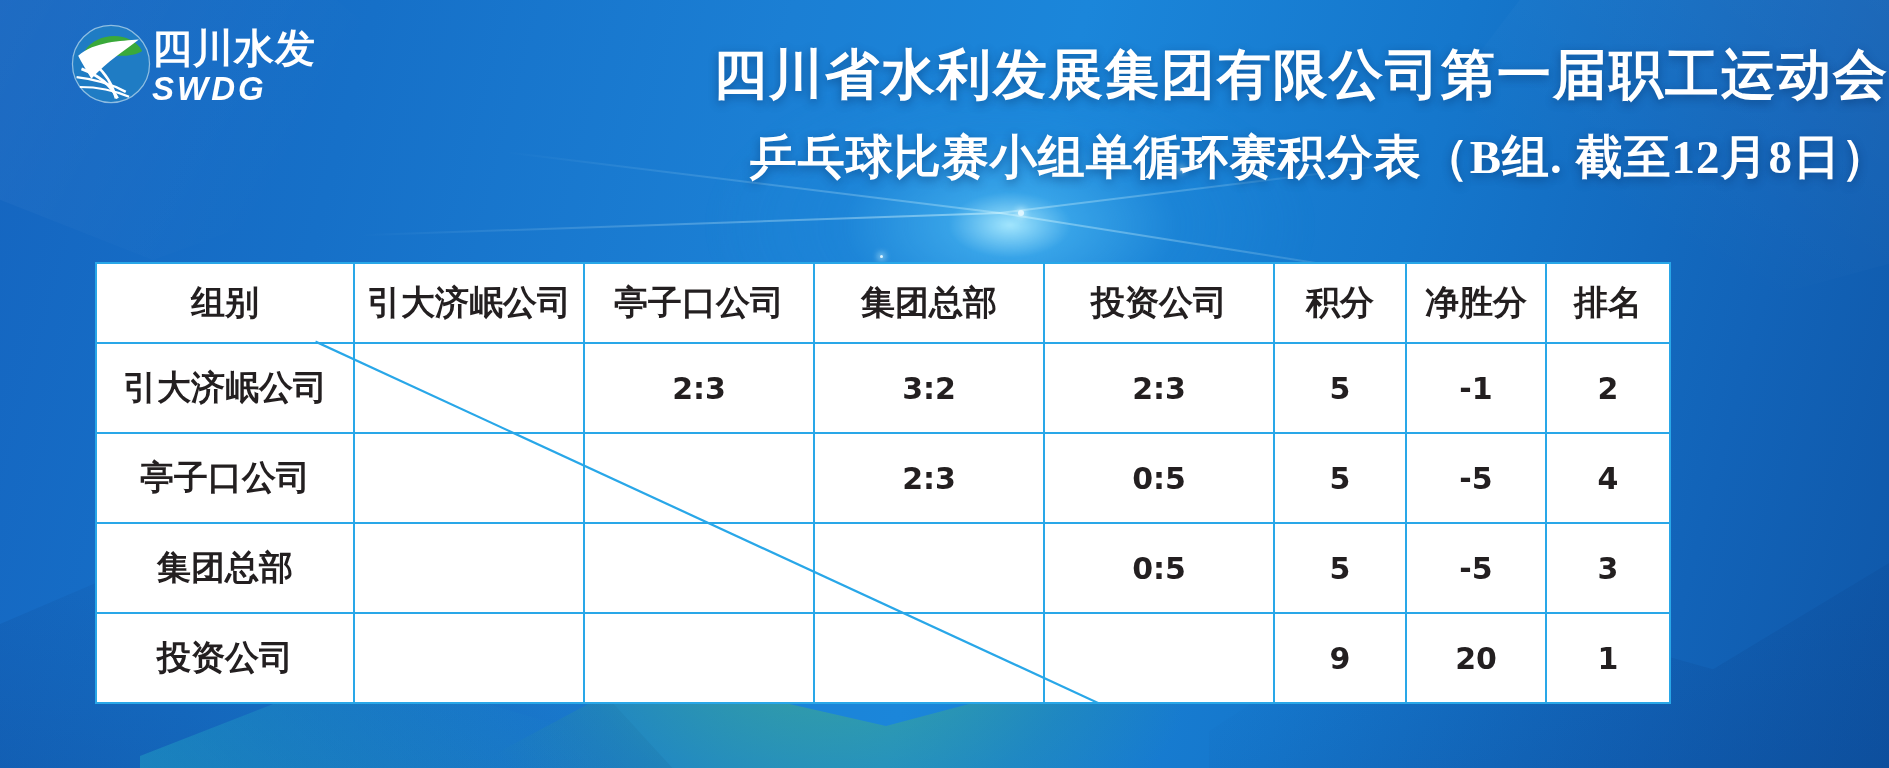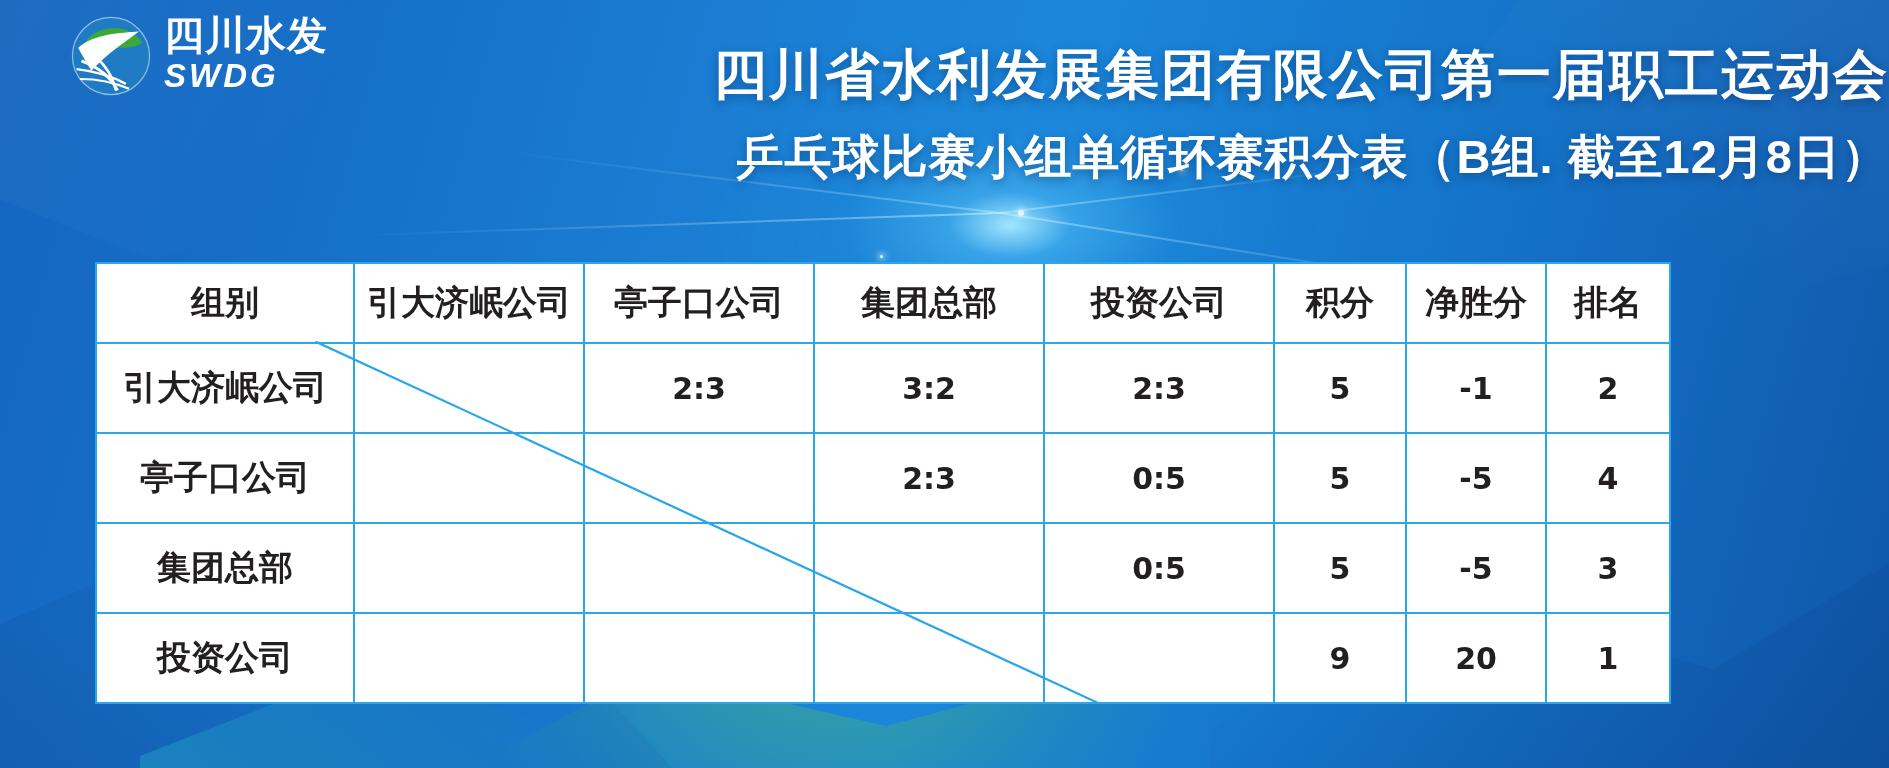--- a/index.html
+++ b/index.html
@@ -85,24 +85,23 @@
     position: absolute;
     width: 3px; height: 3px;
     background: #dff6ff;
     border-radius: 50%;
     box-shadow: 0 0 6px 2px rgba(210,245,255,.75);
   }
 
   
   .logo {
     position: absolute;
-    left: 70px; top: 15px;
+    left: 70px; top: 23px;
     display: flex;
-    align-items: flex-start;
-    gap: 12px;
+    align-items: flex-end;
   }
   .logo-mark { width: 82px; height: 82px; display: block; }
   .logo-text { display: flex; flex-direction: column; line-height: 1; }
   .logo-cn {
     font-family: "DejaVu Sans", "Liberation Sans", sans-serif;
     font-size: 40px;
     font-weight: bold;
     color: #ffffff;
     letter-spacing: 1px;
     white-space: nowrap;
@@ -127,21 +126,21 @@
     font-family: "DejaVu Sans", "Liberation Sans", sans-serif;
     font-size: 54px;
     font-weight: bold;
     color: #ffffff;
     letter-spacing: 2px;
     text-shadow: 0 3px 10px rgba(0,40,90,.45);
     line-height: 1.15;
     white-space: nowrap;
   }
   .sub-title {
-    font-family: Liberation Sans, sans-serif;
+    font-family: Liberation Serif, serif;
     font-size: 47px;
     font-weight: bold;
     color: #ffffff;
     letter-spacing: 1px;
     margin-top: 20px;
     text-shadow: 0 3px 10px rgba(0,40,90,.45);
     white-space: nowrap;
   }
 
   

